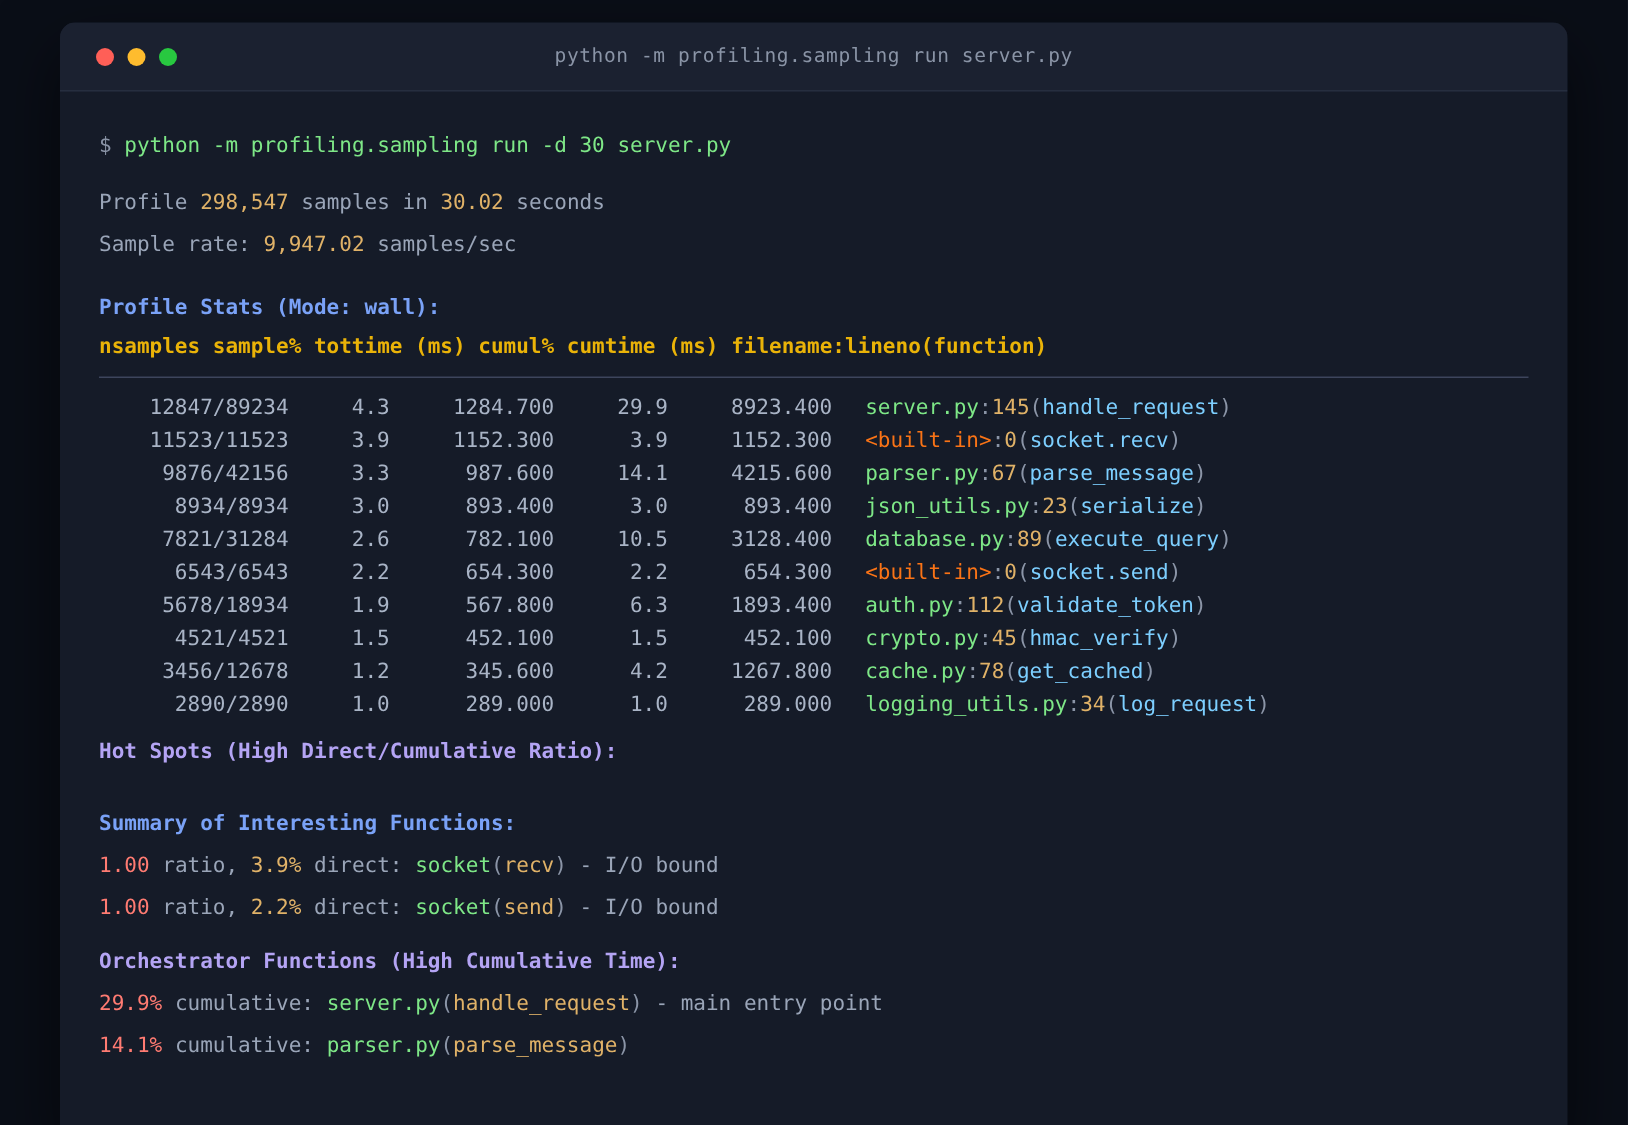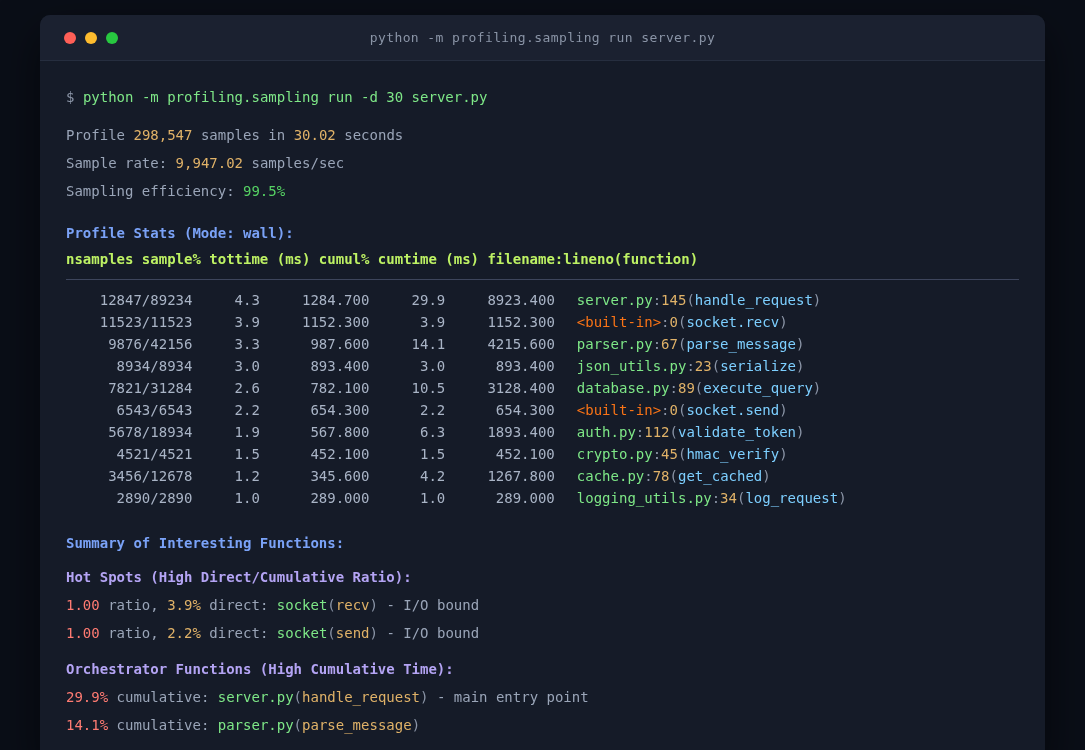--- a/index.html
+++ b/index.html
@@ -54,21 +54,21 @@
   .yellow { color:#e0b268; }
   .orange { color:#e0b268; }
   .red    { color:#ff7b72; }
   .cyan   { color:#7dcfff; }
   .teal   { color:#f97316; }
   .punct  { color:#8b95a7; }
   .num    { color:#a9b4c6; }
 
   .sec-blue { color:#7aa2f7; font-weight:700; }
   .sec-lav  { color:#b4a4f4; font-weight:700; }
-  .stats-header { color:#bef264; font-weight:700; line-height:24px; white-space:pre; }
+  .stats-header { color:#eab308; font-weight:700; line-height:24px; white-space:pre; }
   .rule { height:1px; background:#3d455c; margin:8px 0 9px; }
 
   .stat-row { line-height:22px; white-space:pre; }
   .col { display:inline-block; text-align:right; }
   .c1 { width:15ch; } .c2 { width:8ch; } .c3 { width:13ch; }
   .c4 { width:9ch; }  .c5 { width:13ch; }
   .loc { margin-left:22px; }
 </style>
 </head>
 <body>
@@ -97,44 +97,40 @@
       <span class="yellow">30.02</span>
       <span>seconds</span>
     </div>
 
     <div class="t-line">
       <span>Sample rate:</span>
       <span class="yellow">9,947.02</span>
       <span>samples/sec</span>
     </div>
 
-    <div class="t-line">
-      <span>Sampling efficiency:</span>
-      <span class="bgreen">99.5%</span>
-    </div>
 
     <div class="t-line sec-blue gap-md">Profile Stats (Mode: wall):</div>
     <div class="stats-header">nsamples sample% tottime (ms) cumul% cumtime (ms) filename:lineno(function)</div>
     <div class="rule"></div>
     <div id="stats-rows">
         <div class="stat-row"><span class="col c1 num">12847/89234</span><span class="col c2 num">4.3</span><span class="col c3 num">1284.700</span><span class="col c4 num">29.9</span><span class="col c5 num">8923.400</span><span class="loc"><span class="green">server.py</span><span class="punct">:</span><span class="orange">145</span><span class="punct">(</span><span class="cyan">handle_request</span><span class="punct">)</span></span></div>
         <div class="stat-row"><span class="col c1 num">11523/11523</span><span class="col c2 num">3.9</span><span class="col c3 num">1152.300</span><span class="col c4 num">3.9</span><span class="col c5 num">1152.300</span><span class="loc"><span class="teal">&lt;built-in&gt;</span><span class="punct">:</span><span class="orange">0</span><span class="punct">(</span><span class="cyan">socket.recv</span><span class="punct">)</span></span></div>
         <div class="stat-row"><span class="col c1 num">9876/42156</span><span class="col c2 num">3.3</span><span class="col c3 num">987.600</span><span class="col c4 num">14.1</span><span class="col c5 num">4215.600</span><span class="loc"><span class="green">parser.py</span><span class="punct">:</span><span class="orange">67</span><span class="punct">(</span><span class="cyan">parse_message</span><span class="punct">)</span></span></div>
         <div class="stat-row"><span class="col c1 num">8934/8934</span><span class="col c2 num">3.0</span><span class="col c3 num">893.400</span><span class="col c4 num">3.0</span><span class="col c5 num">893.400</span><span class="loc"><span class="green">json_utils.py</span><span class="punct">:</span><span class="orange">23</span><span class="punct">(</span><span class="cyan">serialize</span><span class="punct">)</span></span></div>
         <div class="stat-row"><span class="col c1 num">7821/31284</span><span class="col c2 num">2.6</span><span class="col c3 num">782.100</span><span class="col c4 num">10.5</span><span class="col c5 num">3128.400</span><span class="loc"><span class="green">database.py</span><span class="punct">:</span><span class="orange">89</span><span class="punct">(</span><span class="cyan">execute_query</span><span class="punct">)</span></span></div>
         <div class="stat-row"><span class="col c1 num">6543/6543</span><span class="col c2 num">2.2</span><span class="col c3 num">654.300</span><span class="col c4 num">2.2</span><span class="col c5 num">654.300</span><span class="loc"><span class="teal">&lt;built-in&gt;</span><span class="punct">:</span><span class="orange">0</span><span class="punct">(</span><span class="cyan">socket.send</span><span class="punct">)</span></span></div>
         <div class="stat-row"><span class="col c1 num">5678/18934</span><span class="col c2 num">1.9</span><span class="col c3 num">567.800</span><span class="col c4 num">6.3</span><span class="col c5 num">1893.400</span><span class="loc"><span class="green">auth.py</span><span class="punct">:</span><span class="orange">112</span><span class="punct">(</span><span class="cyan">validate_token</span><span class="punct">)</span></span></div>
         <div class="stat-row"><span class="col c1 num">4521/4521</span><span class="col c2 num">1.5</span><span class="col c3 num">452.100</span><span class="col c4 num">1.5</span><span class="col c5 num">452.100</span><span class="loc"><span class="green">crypto.py</span><span class="punct">:</span><span class="orange">45</span><span class="punct">(</span><span class="cyan">hmac_verify</span><span class="punct">)</span></span></div>
         <div class="stat-row"><span class="col c1 num">3456/12678</span><span class="col c2 num">1.2</span><span class="col c3 num">345.600</span><span class="col c4 num">4.2</span><span class="col c5 num">1267.800</span><span class="loc"><span class="green">cache.py</span><span class="punct">:</span><span class="orange">78</span><span class="punct">(</span><span class="cyan">get_cached</span><span class="punct">)</span></span></div>
         <div class="stat-row"><span class="col c1 num">2890/2890</span><span class="col c2 num">1.0</span><span class="col c3 num">289.000</span><span class="col c4 num">1.0</span><span class="col c5 num">289.000</span><span class="loc"><span class="green">logging_utils.py</span><span class="punct">:</span><span class="orange">34</span><span class="punct">(</span><span class="cyan">log_request</span><span class="punct">)</span></span></div>
       </div>
 
+    <div class="t-line sec-lav gap-xs">Hot Spots (High Direct/Cumulative Ratio):</div>
+
     <div class="t-line sec-blue gap-lg">Summary of Interesting Functions:</div>
-
-    <div class="t-line sec-lav gap-xs">Hot Spots (High Direct/Cumulative Ratio):</div>
     <div id="hotspot-items">
         <div class="t-line"><span class="red">1.00</span> <span>ratio,</span> <span class="yellow">3.9%</span> <span>direct:</span> <span class="green">socket</span><span class="punct">(</span><span class="yellow">recv</span><span class="punct">)</span> <span>- I/O bound</span></div>
         <div class="t-line"><span class="red">1.00</span> <span>ratio,</span> <span class="yellow">2.2%</span> <span>direct:</span> <span class="green">socket</span><span class="punct">(</span><span class="yellow">send</span><span class="punct">)</span> <span>- I/O bound</span></div>
       </div>
 
     <div class="t-line sec-lav gap-md2">Orchestrator Functions (High Cumulative Time):</div>
     <div id="orchestrator-items">
         <div class="t-line"><span class="red">29.9%</span> <span>cumulative:</span> <span class="green">server.py</span><span class="punct">(</span><span class="yellow">handle_request</span><span class="punct">)</span> <span>- main entry point</span></div>
         <div class="t-line"><span class="red">14.1%</span> <span>cumulative:</span> <span class="green">parser.py</span><span class="punct">(</span><span class="yellow">parse_message</span><span class="punct">)</span> <span></span></div>
       </div>

